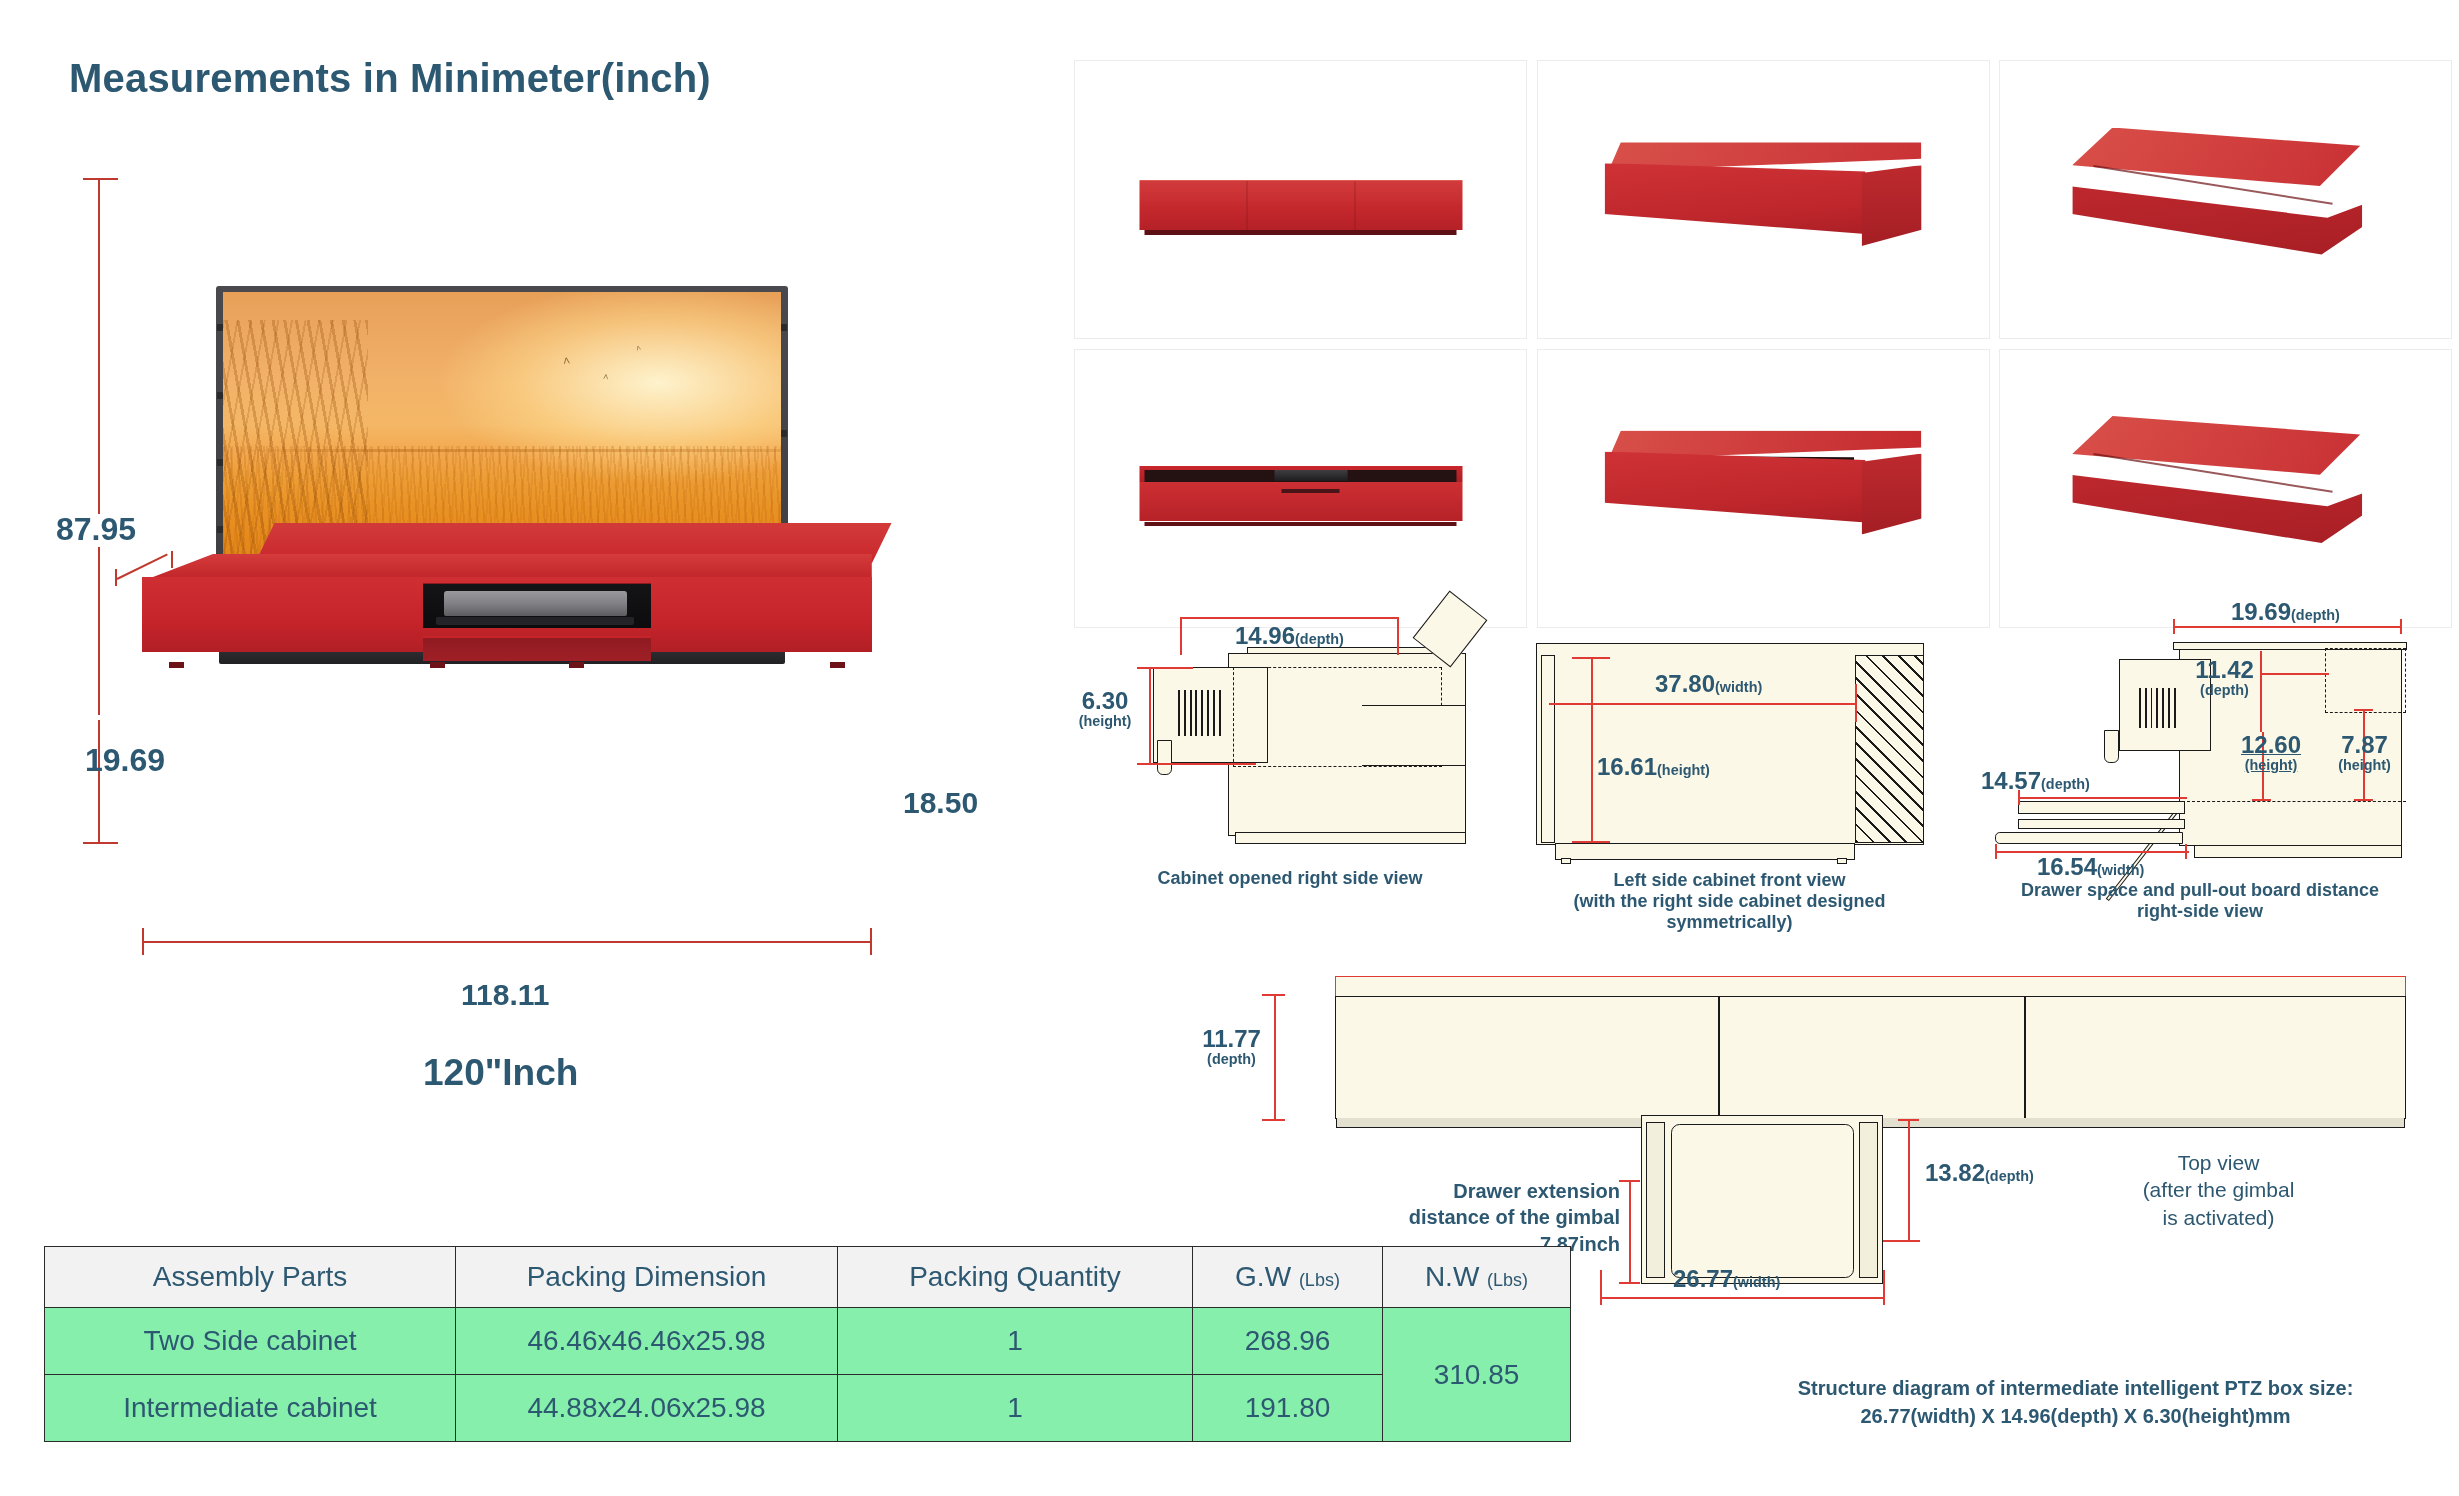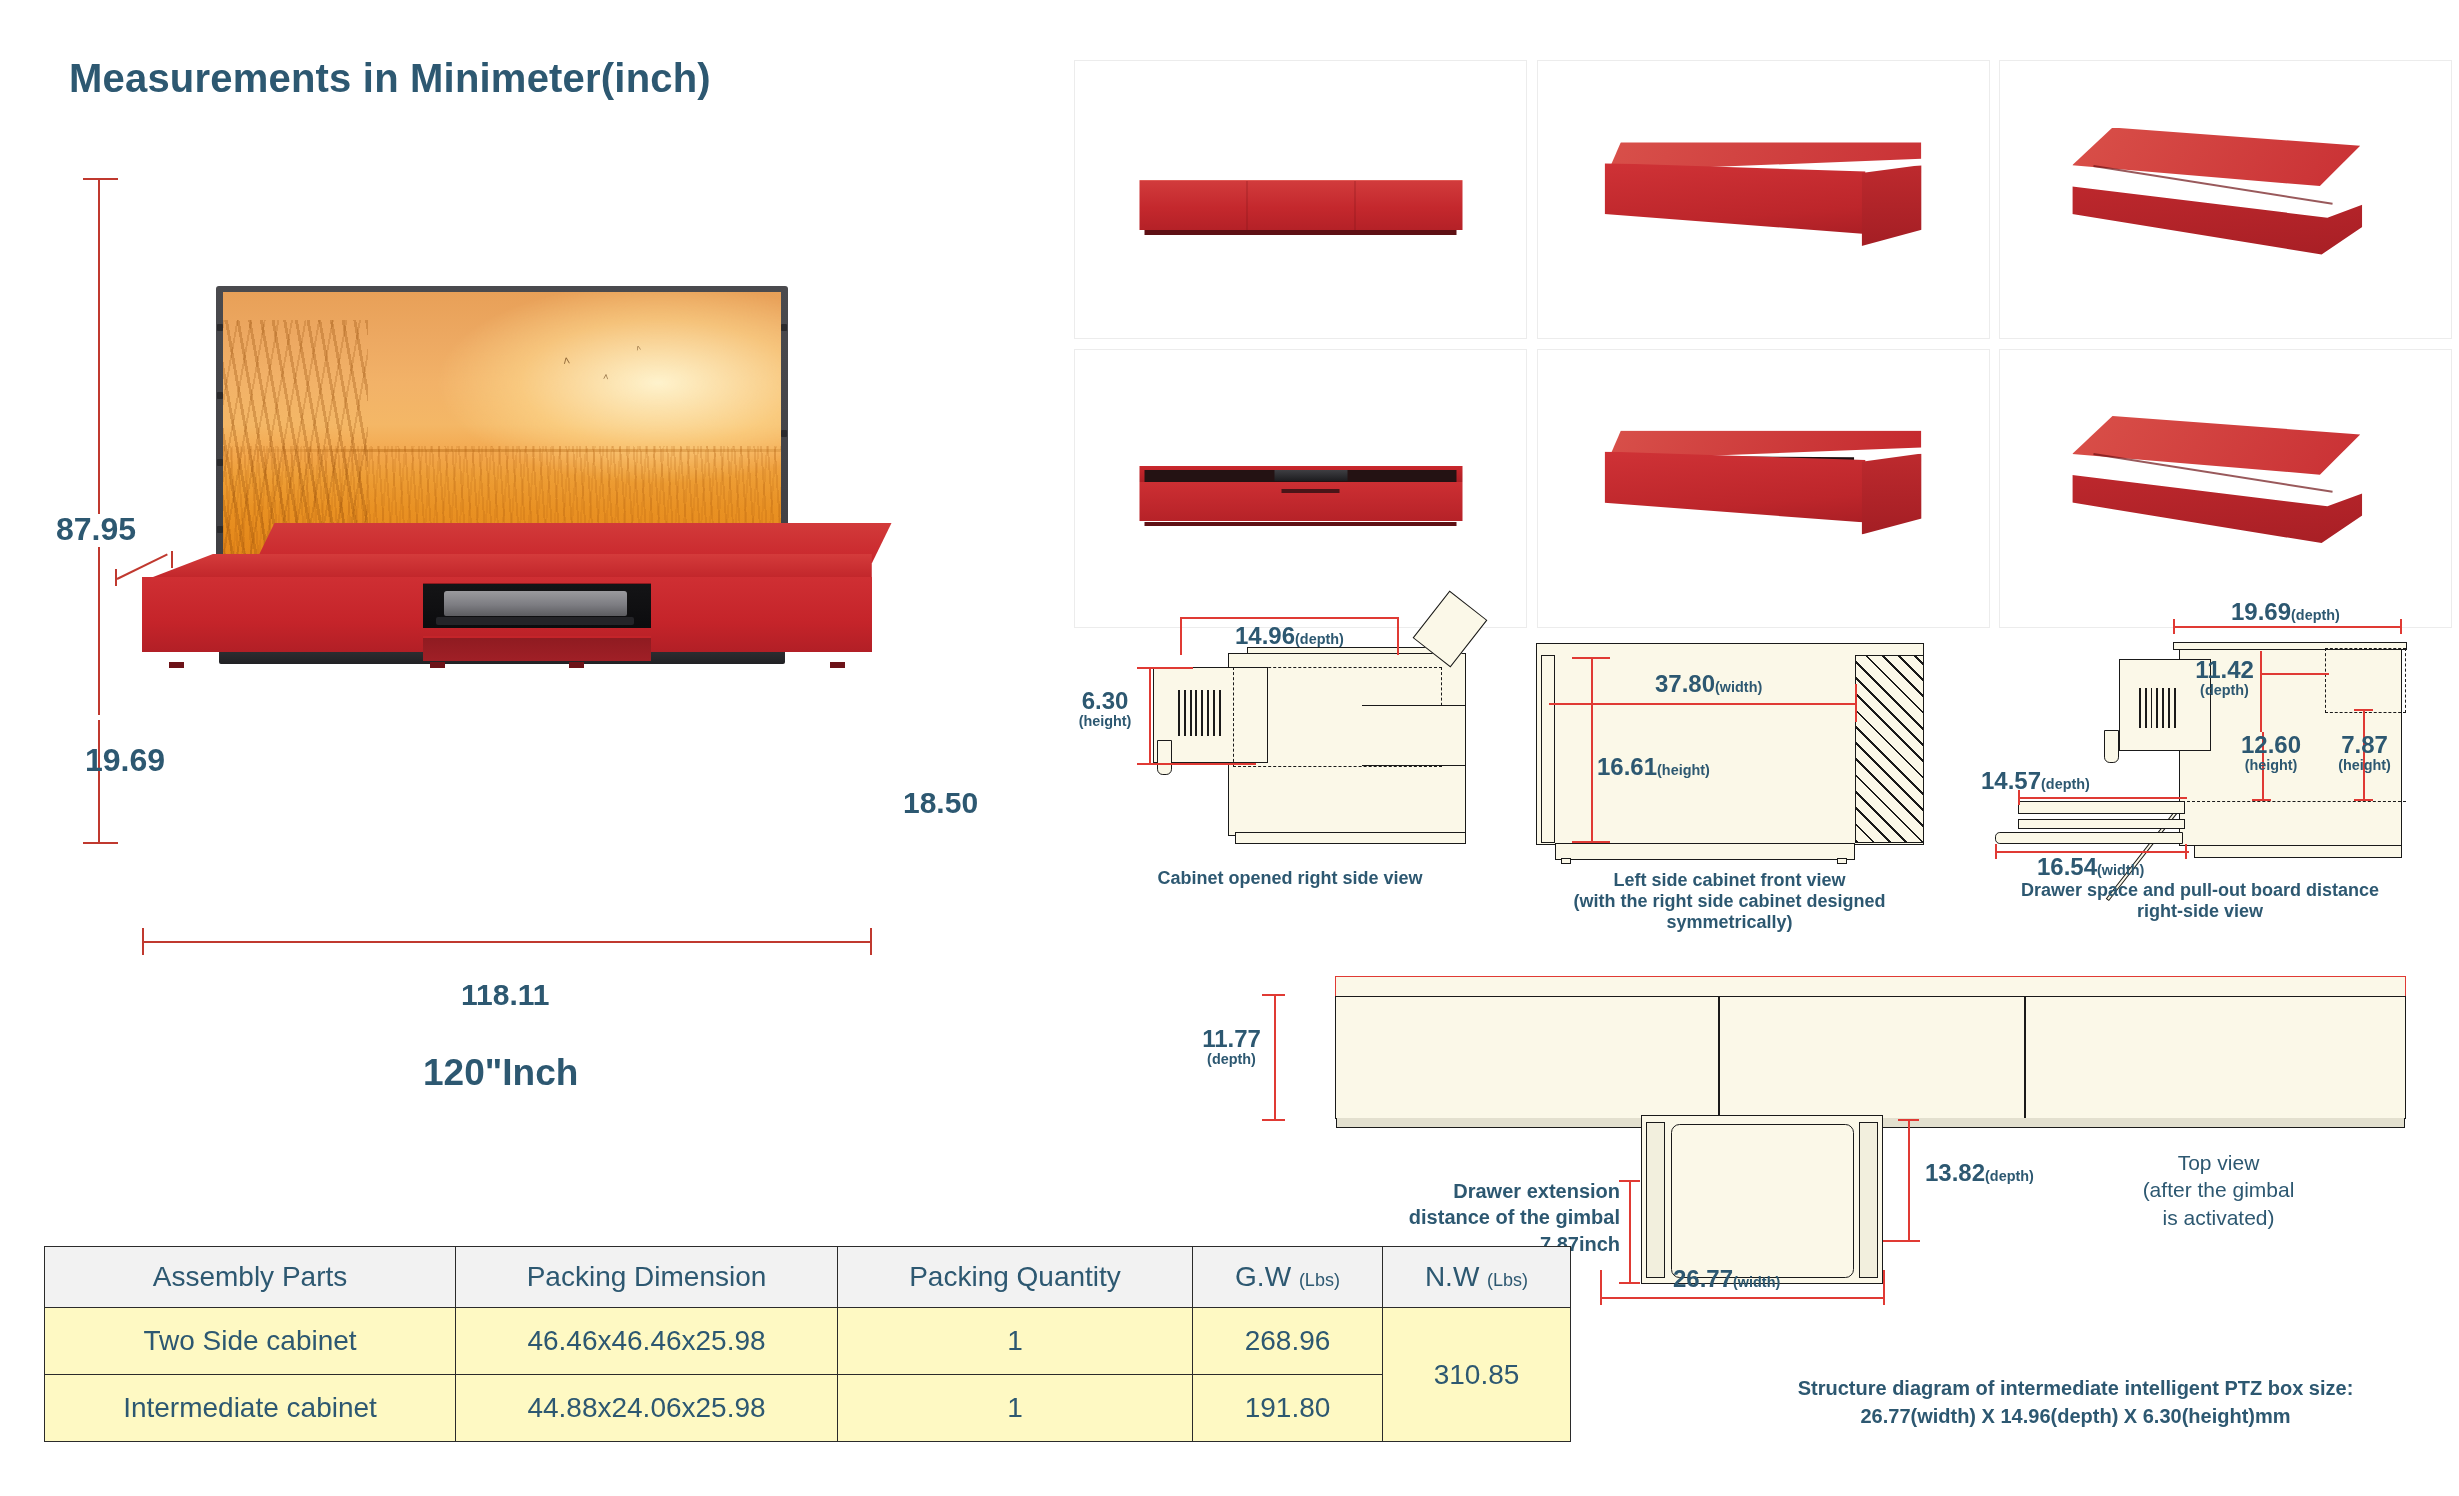--- a/index.html
+++ b/index.html
@@ -272,21 +272,21 @@
     border-collapse: collapse;
     font-family: "Liberation Sans", sans-serif;
   }
   #spec-table th, #spec-table td {
     border: 1.9px solid #2b2b2b;
     color: #2d5871;
     text-align: center;
     font-weight: normal;
   }
   #spec-table thead th { background: #f2f2f2; height: 61px; font-size: 28px; }
-  #spec-table tbody td { height: 67px; font-size: 28px; background: #fef9c3; }
+  #spec-table tbody td { height: 67px; font-size: 28px; background: #86efac; }
   .u-sm { font-size: 18px; }
   .c-parts { width: 411px; }
   .c-dim { width: 382px; }
   .c-qty { width: 355px; }
   .c-gw { width: 190px; }
   .c-nw { width: 188px; margin-top: 20px; }
 
   
   #ptz-caption {
     position: absolute; left: 1720px; top: 1374px; width: 711px;
@@ -493,21 +493,21 @@
   </div>
 
   <div class="tl tl-h" style="left:300px; top:85px; width:69px;"></div>
   <div class="tl tl-v" style="left:300px; top:63px; height:81px;"></div>
   <div class="tdim tdim-stack" style="left:229px; top:69px; width:71px;">
     <span class="num">11.42</span><br><span class="unit">(depth)</span>
   </div>
 
   <div class="tl tl-v" style="left:302px; top:144px; height:69px;"></div>
   <div class="tl tl-h" style="left:292px; top:211px; width:19px;"></div>
-  <div class="tdim tdim-stack" style="left:261px; top:144px; width:100px;">
+  <div class="tdim tdim-stack" style="left:261px; top:144px; width:100px;text-decoration:underline;">
     <span class="num">12.60</span><br><span class="unit">(height)</span>
   </div>
 
   <div class="tl tl-v" style="left:403px; top:121px; height:92px;"></div>
   <div class="tl tl-h" style="left:394px; top:121px; width:19px;"></div>
   <div class="tl tl-h" style="left:394px; top:211px; width:19px;"></div>
   <div class="tdim tdim-stack" style="left:367px; top:144px; width:75px;">
     <span class="num">7.87</span><br><span class="unit">(height)</span>
   </div>
 

